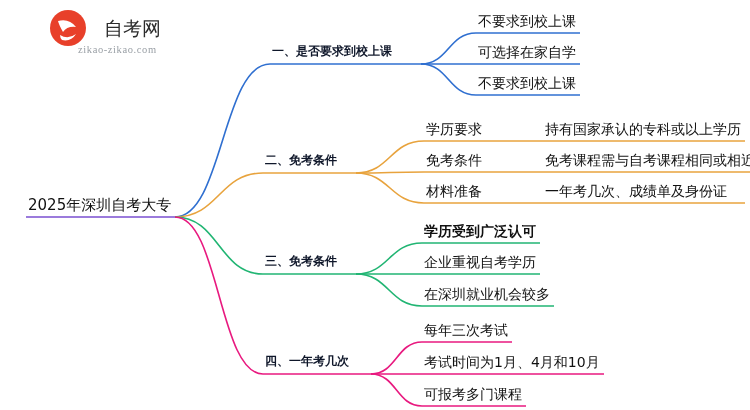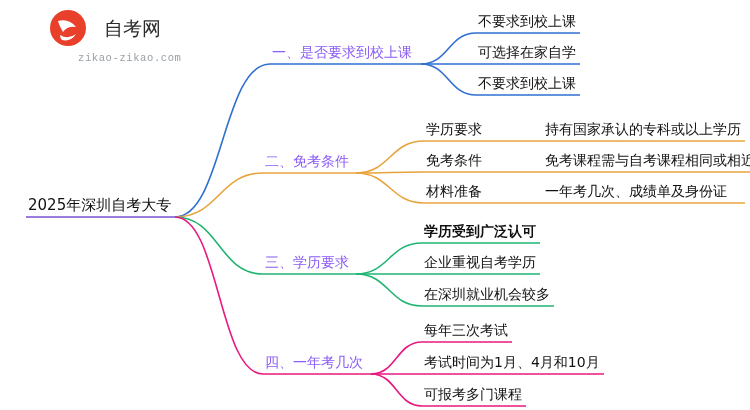--- a/index.html
+++ b/index.html
@@ -36,22 +36,23 @@
     white-space: nowrap;
     line-height: 1;
     color: #1a1a1a;
   }
   .node-root {
     font-size: 15px;
     color: #111111;
     letter-spacing: 0px;
   }
   .node-l1 {
-    font-size: 14px;
-    color: #8b5cf6;
+    font-size: 12px;
+    color: #0f172a;
+    font-weight: bold;
   }
   .node-l2 {
     font-size: 14px;
     color: #111111;
   }
   .logo-wrap {
     position: absolute;
     left: 22px;
     top: 8px;
     width: 170px;
@@ -61,25 +62,25 @@
     position: absolute;
     left: 62px;
     top: 8px;
     font-size: 19px;
     color: #2b2b2b;
     font-family: "DejaVu Sans", "Liberation Sans", sans-serif;
   }
   .logo-sub {
     position: absolute;
     left: 36px;
-    top: 44px;
+    top: 36px;
     font-size: 10.5px;
     color: #9aa0a6;
     letter-spacing: 0.6px;
-    font-family: Liberation Mono, monospace;
+    font-family: Liberation Serif, serif;
   }
 </style>
 </head>
 <body>
 
 <div id="mindmap-root">
 
   <div class="logo-wrap">
     <svg width="170" height="52" viewBox="0 0 170 52">
       <circle cx="26" cy="20" r="18" fill="#e8402a"></circle>
@@ -138,21 +139,21 @@
       <div class="node node-l2" style="left: 458px; top: 14px;">不要求到校上课</div>
       <div class="node node-l2" style="left: 458px; top: 45px;">可选择在家自学</div>
       <div class="node node-l2" style="left: 458px; top: 76px;">不要求到校上课</div>
       <div class="node node-l1" style="left: 245px; top: 154px;">二、免考条件</div>
       <div class="node node-l2" style="left: 406px; top: 122px;">学历要求</div>
       <div class="node node-l2" style="left: 525px; top: 122px;">持有国家承认的专科或以上学历</div>
       <div class="node node-l2" style="left: 406px; top: 153px;">免考条件</div>
       <div class="node node-l2" style="left: 525px; top: 153px;">免考课程需与自考课程相同或相近</div>
       <div class="node node-l2" style="left: 406px; top: 184px;">材料准备</div>
       <div class="node node-l2" style="left: 525px; top: 184px;">一年考几次、成绩单及身份证</div>
-      <div class="node node-l1" style="left: 245px; top: 255px;">三、学历要求</div>
+      <div class="node node-l1" style="left: 245px; top: 255px;">三、免考条件</div>
       <div class="node node-l2" style="left: 404px; top: 224px; font-weight: bold;">学历受到广泛认可</div>
       <div class="node node-l2" style="left: 404px; top: 255px;">企业重视自考学历</div>
       <div class="node node-l2" style="left: 404px; top: 287px;">在深圳就业机会较多</div>
       <div class="node node-l1" style="left: 245px; top: 355px; text-align: center;">四、一年考几次</div>
       <div class="node node-l2" style="left: 404px; top: 323px;">每年三次考试</div>
       <div class="node node-l2" style="left: 404px; top: 355px;">考试时间为1月、4月和10月</div>
       <div class="node node-l2" style="left: 404px; top: 387px;">可报考多门课程</div>
     </div>
 
 </div>

